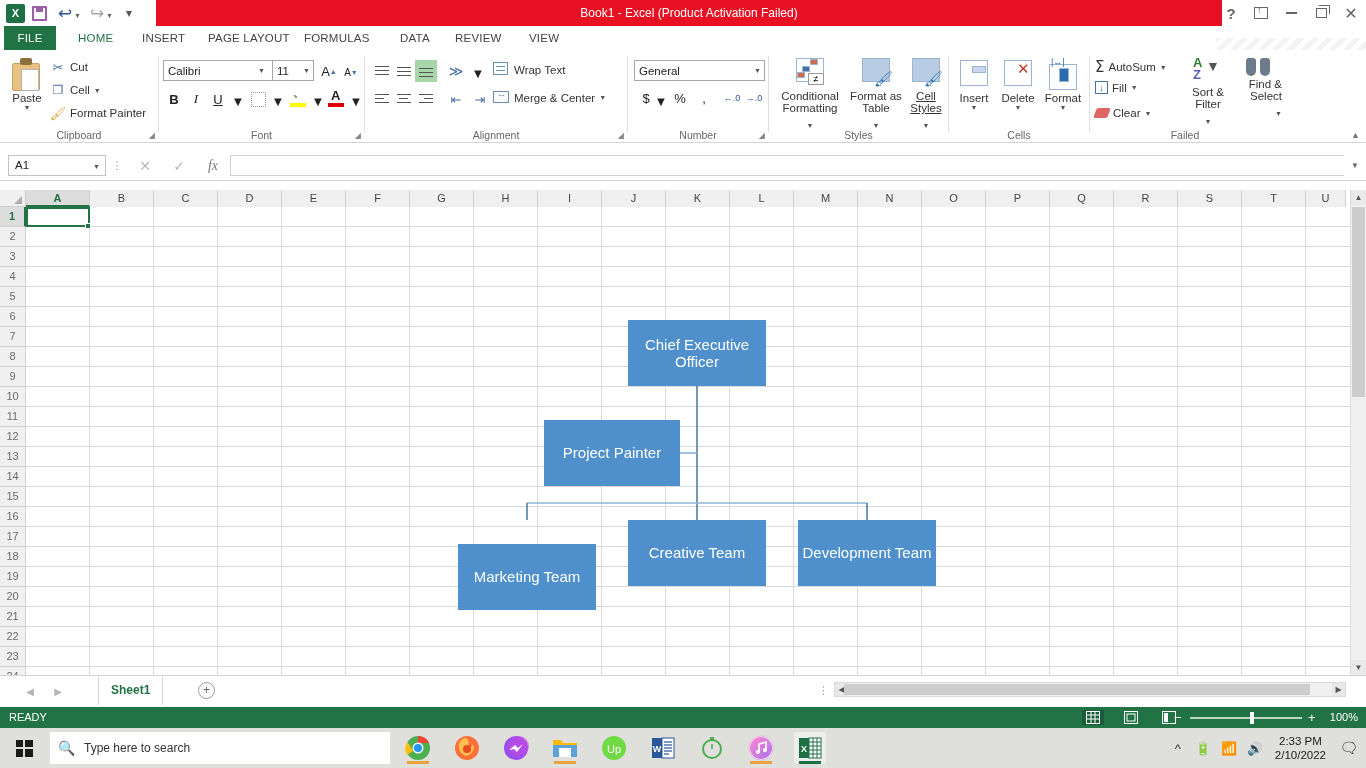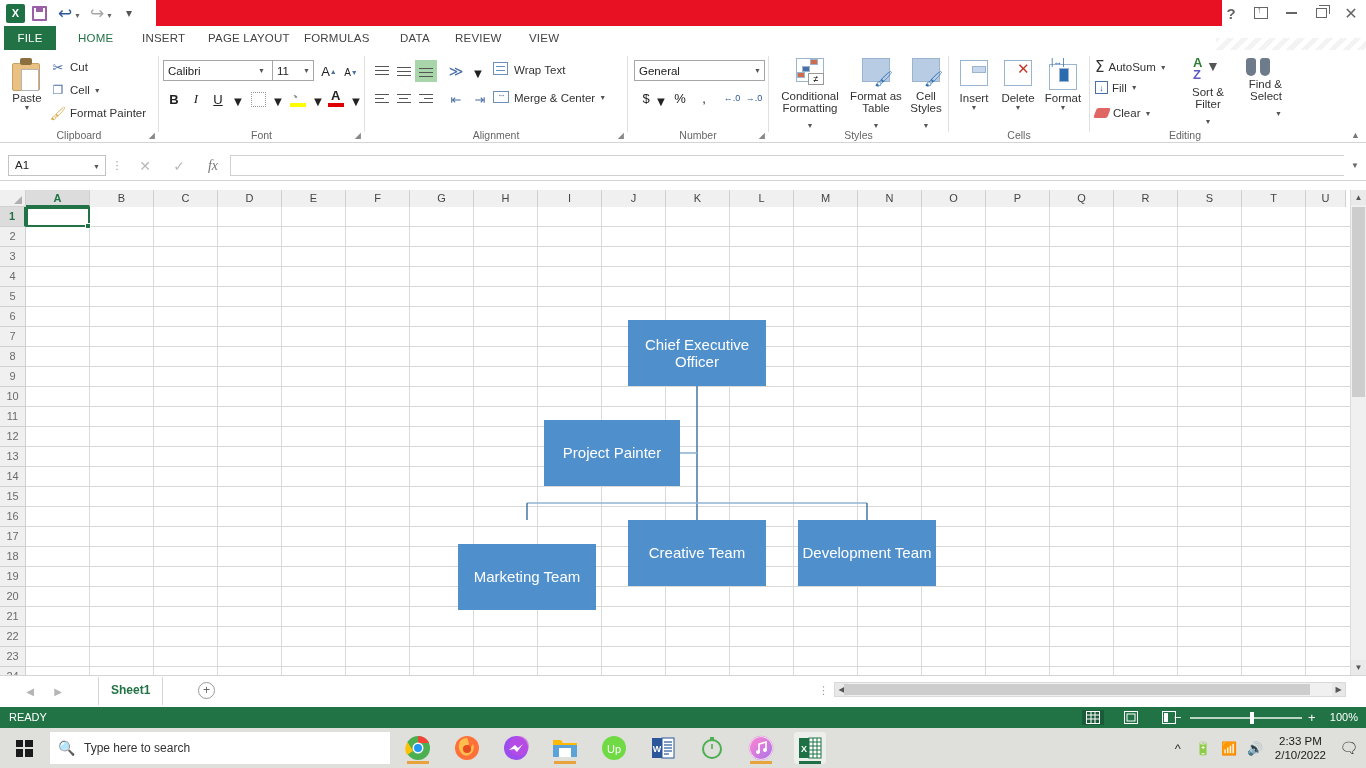--- a/index.html
+++ b/index.html
@@ -277,20 +277,21 @@
       </div>
     <div class="qat-caret">▼</div>
     <div class="qat-item">
         <span class="redo-ic">↪</span>
       </div>
     <div class="qat-caret">▼</div>
     <div class="qat-item">
         <span class="more-ic">▾</span>
       </div>
   </div>
+  <div class="title-text">Book1 -  Excel (Product Activation Failed)</div>
   <div class="winbtns">
     <div class="winbtn q">?</div>
     <div class="winbtn">
         <div class="ribopt"></div>
       </div>
     <div class="winbtn minbtn"></div>
     <div class="winbtn">
         <div class="restbtn"></div>
       </div>
     <div class="winbtn closebtn">✕</div>
@@ -483,21 +484,21 @@
         <div style="position:absolute; left:16px; top:14px; font-size:15px; color:#2b6cb0;">🖌</div>
       </div>
       <div class="lbl" style="line-height:12px;">Format as Table</div>
       <span class="mini">▼</span>
     </div>
     <div class="btn-v" style="left:137px; top:6px; width:40px;">
       <div class="bigicon">
         <div class="tbl-grid"></div>
         <div style="position:absolute; left:16px; top:14px; font-size:15px; color:#2b6cb0;">🖌</div>
       </div>
-      <div class="lbl" style="line-height:12px;">Cell Styles</div>
+      <div class="lbl" style="line-height:12px;text-decoration:underline;">Cell Styles</div>
       <span class="mini">▼</span>
     </div>
     <div class="grp-label">Styles</div>
   </div>
   <div class="grp-sep" style="left:948px"></div>
 
   <div class="grp" style="left:949px; width:140px;">
     <div class="btn-v" style="left:4px; top:8px; width:42px;">
       <div class="bigicon">
         <div class="tbl-grid" style="background:#fff; height:26px;"></div>
@@ -550,21 +551,21 @@
           <span class="f">▼</span>
       </div>
       <div class="lbl" style="line-height:12px;">Sort &amp; Filter</div>
       <span class="mini">▼</span>
     </div>
     <div class="btn-v" style="left:144px; top:6px; width:48px;text-align:right;">
       <div class="binoc"></div>
       <div class="lbl" style="line-height:12px;">Find &amp; Select</div>
       <span class="mini">▼</span>
     </div>
-    <div class="grp-label">Editing</div>
+    <div class="grp-label">Failed</div>
   </div>
 
   <div class="collapse-rib">▲</div>
 </div>
 
 <div class="fbar">
   <div class="namebox">
     <span>A1</span>
     <span class="cv">▼</span>
   </div>

